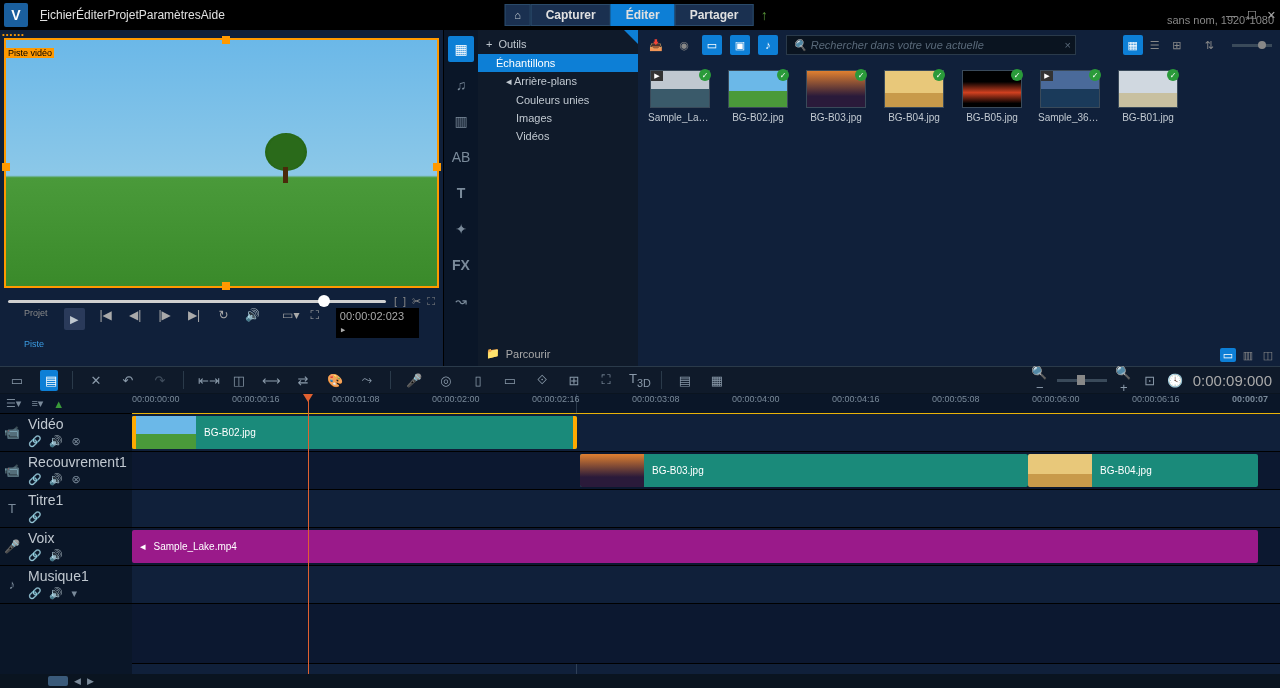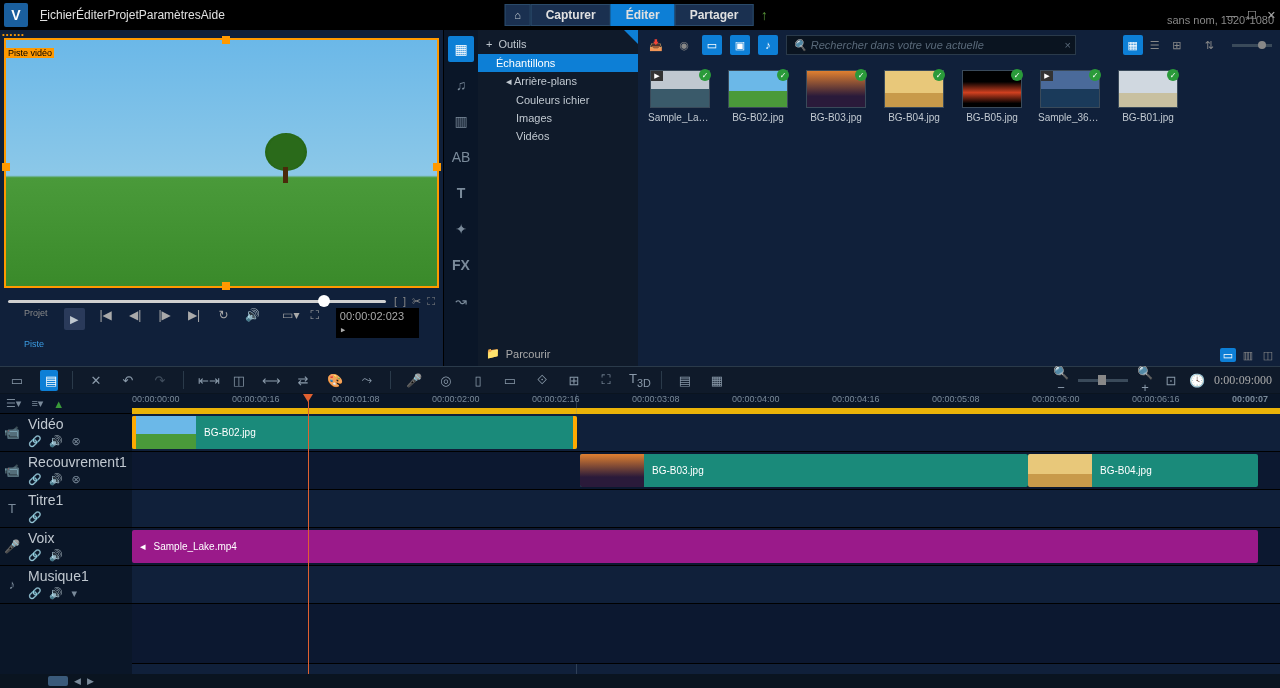--- a/index.html
+++ b/index.html
@@ -69,34 +69,34 @@
 .thumb-label { text-align: center; font-size: 10px; color: #c0c8d0; margin-top: 4px; white-space: nowrap; overflow: hidden; text-overflow: ellipsis; }
 .lib-corner-btns { position: absolute; bottom: 4px; right: 4px; display: flex; gap: 4px; }
 
 .timeline-toolbar { height: 28px; background: #0f1a2a; display: flex; align-items: center; padding: 0 8px; gap: 14px; border-top: 1px solid #2a3a4a; border-bottom: 1px solid #0a1420; }
 .tl-btn { width: 18px; color: #8a9aaa; cursor: pointer; text-align: center; font-size: 13px; }
 .tl-btn.active-view { background: #0d7fd6; color: #fff; padding: 3px 5px; border-radius: 2px; }
 .tl-sep { width: 1px; height: 18px; background: #2a3a4a; }
 .tl-zoom { margin-left: auto; display: flex; align-items: center; gap: 8px; }
 .tl-zoom-track { width: 50px; height: 3px; background: #3a4a5a; position: relative; }
 .tl-zoom-track::after { content:''; position: absolute; left: 20px; top: -4px; width: 8px; height: 10px; background: #888; }
-.tl-timecode { font-family: Liberation Serif, serif; font-size: 12px; color: #aaa; text-align: right; }
+.tl-timecode { font-family: Liberation Sans, sans-serif; font-size: 15px; color: #aaa; text-align: right; }
 
 .timeline { display: flex; height: 280px; background: #10203a; }
 .track-headers { width: 132px; background: #0a1628; }
 .track-opts { height: 20px; display: flex; align-items: center; padding: 0 6px; gap: 10px; border-bottom: 1px solid #000; }
 .track-opts span { color: #7a8a9a; cursor: pointer; }
 .track-head { height: 38px; border-bottom: 1px solid #000; display: flex; align-items: stretch; }
 .track-type-icon { width: 24px; display: flex; align-items: center; justify-content: center; color: #7a8a9a; font-size: 13px; }
 .track-label-area { flex: 1; padding: 2px 4px; }
 .track-name { font-size: 14px; color: #c0c8d0; }
 .track-actions { display: flex; gap: 8px; margin-top: 3px; }
 .track-actions span { color: #7a8a9a; cursor: pointer; font-size: 11px; }
 .tracks-area { flex: 1; position: relative; overflow: hidden; }
-.ruler { height: 20px; background: #0a1628; position: relative; border-bottom: 6px solid #eab308; }
+.ruler { height: 20px; background: #0a1628; position: relative; border-bottom: 1px solid #eab308; }
 .ruler-tick { position: absolute; top: 0; font-size: 9px; color: #7a8a9a; }
 .playhead { position: absolute; top: 0; bottom: 0; width: 1px; background: #e06030; z-index: 10; }
 .playhead::before { content:''; position: absolute; top: 0; left: -5px; width: 0; height: 0; border-left: 5px solid transparent; border-right: 5px solid transparent; border-top: 8px solid #e06030; }
 .track-row { height: 38px; border-bottom: 1px solid #000; position: relative; background: #10203a; }
 .track-row.alt { background: #0c1830; }
 .clip { position: absolute; top: 2px; bottom: 2px; border-radius: 2px; display: flex; align-items: center; overflow: hidden; }
 .clip-video { background: #1a8a7a; }
 .clip-audio { background: #9a1a8a; }
 .clip-thumb { height: 100%; width: 64px; background: #2a5a8a; flex-shrink: 0; }
 .clip-label { font-size: 10px; color: #fff; padding-left: 8px; }
@@ -196,21 +196,21 @@
       <div class="lib-sidebar-btn">↝</div>
     </div>
     <div class="lib-tree">
       <div class="tree-corner"></div>
       <div class="add-row">
           <span style="margin-right:6px">+</span>
           <span>Outils</span>
         </div>
       <div class="tree-item selected">Échantillons</div>
       <div class="tree-item sub">◂ <span>Arrière-plans</span></div>
-      <div class="tree-item sub2">Couleurs ichier</div>
+      <div class="tree-item sub2">Couleurs unies</div>
       <div class="tree-item sub2">Images</div>
       <div class="tree-item sub2">Vidéos</div>
       <div class="browse-row">📁 <span>Parcourir</span></div>
     </div>
     <div class="lib-content">
       <div class="lib-toolbar">
         <div class="lib-tbtn">📥</div>
         <div class="lib-tbtn">◉</div>
         <div class="lib-tbtn blue">▭</div>
         <div class="lib-tbtn blue">▣</div>

